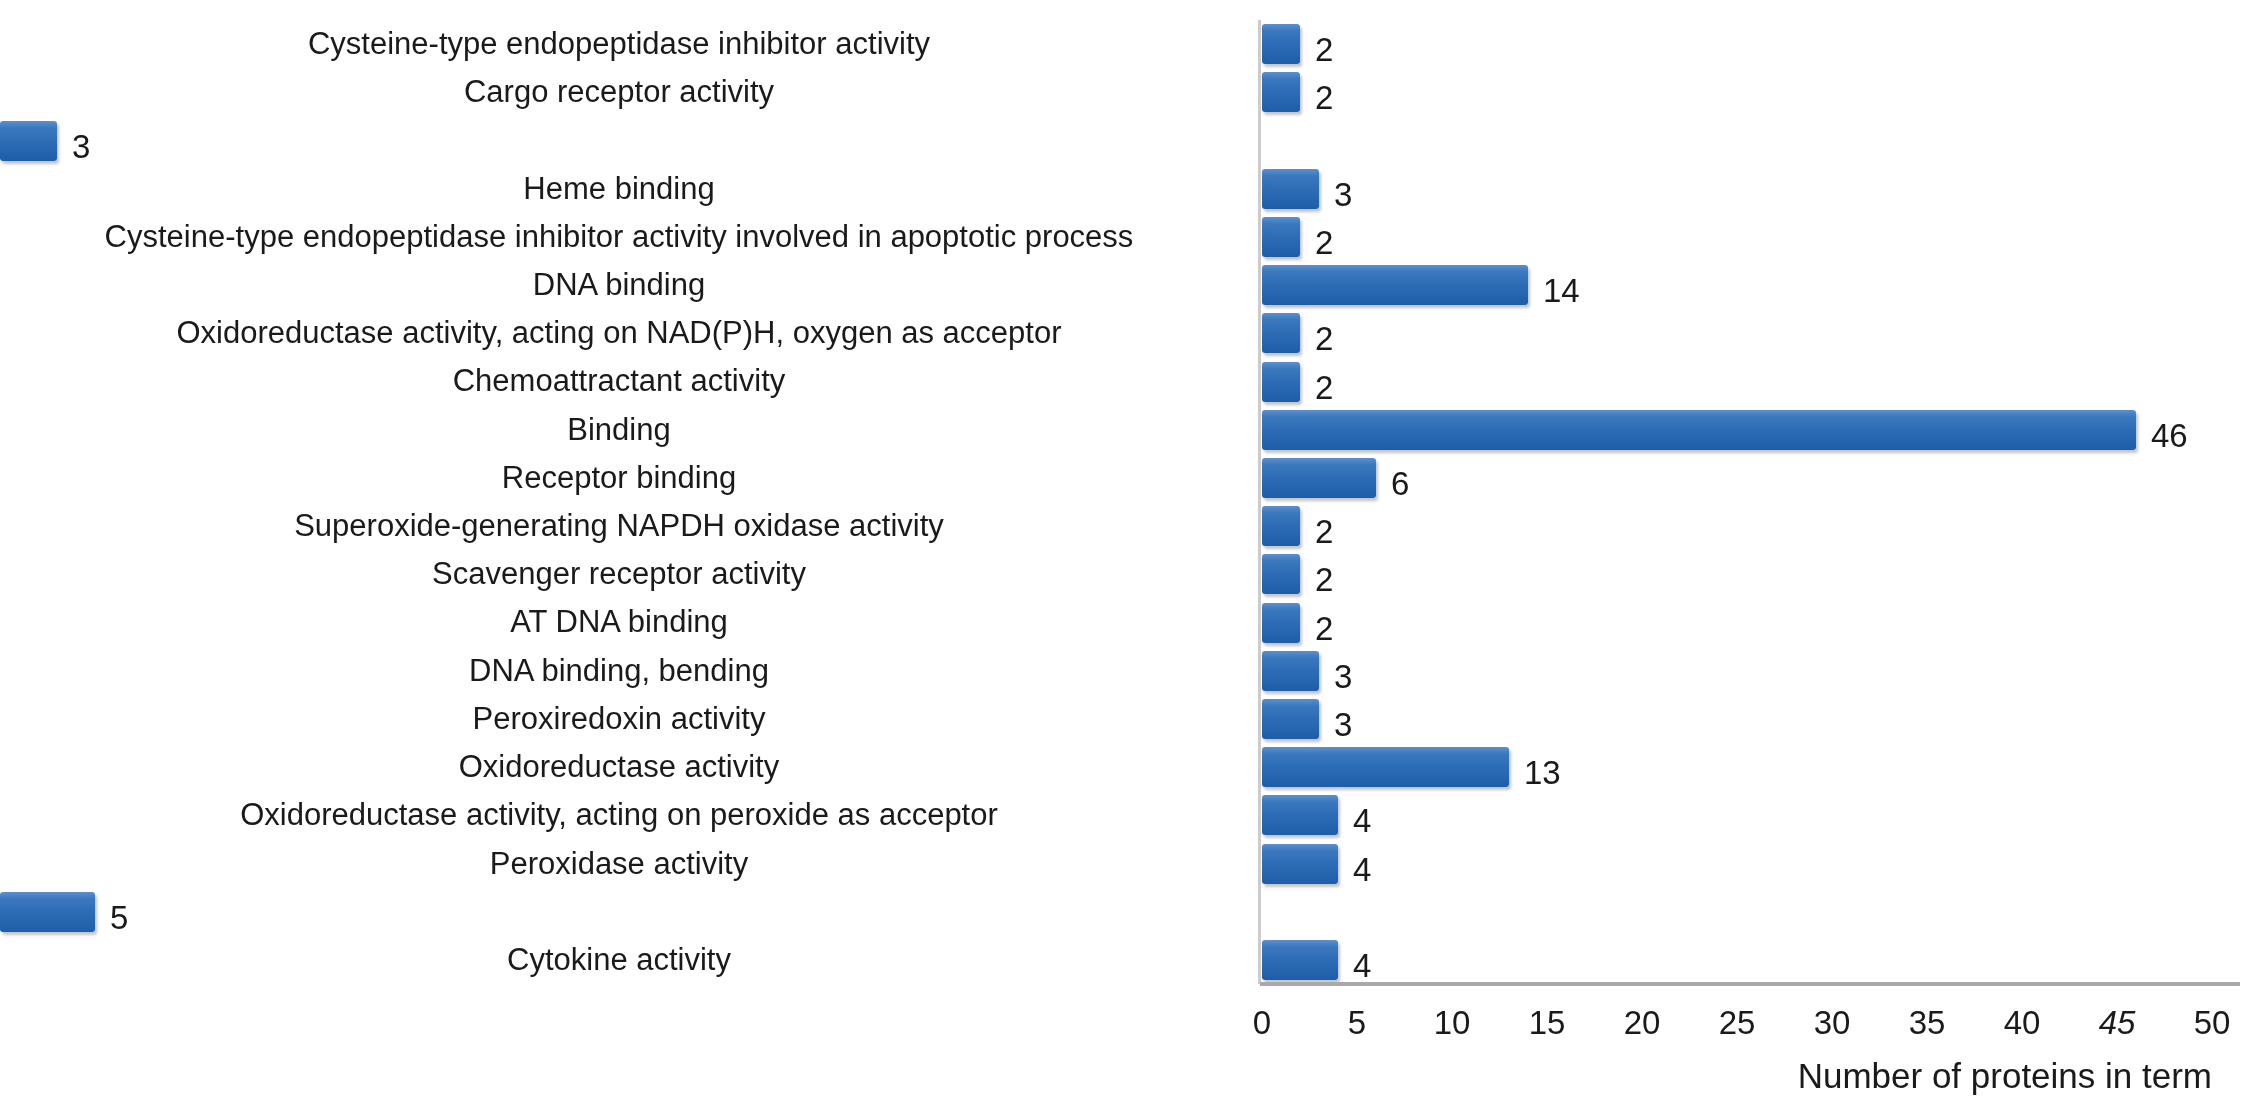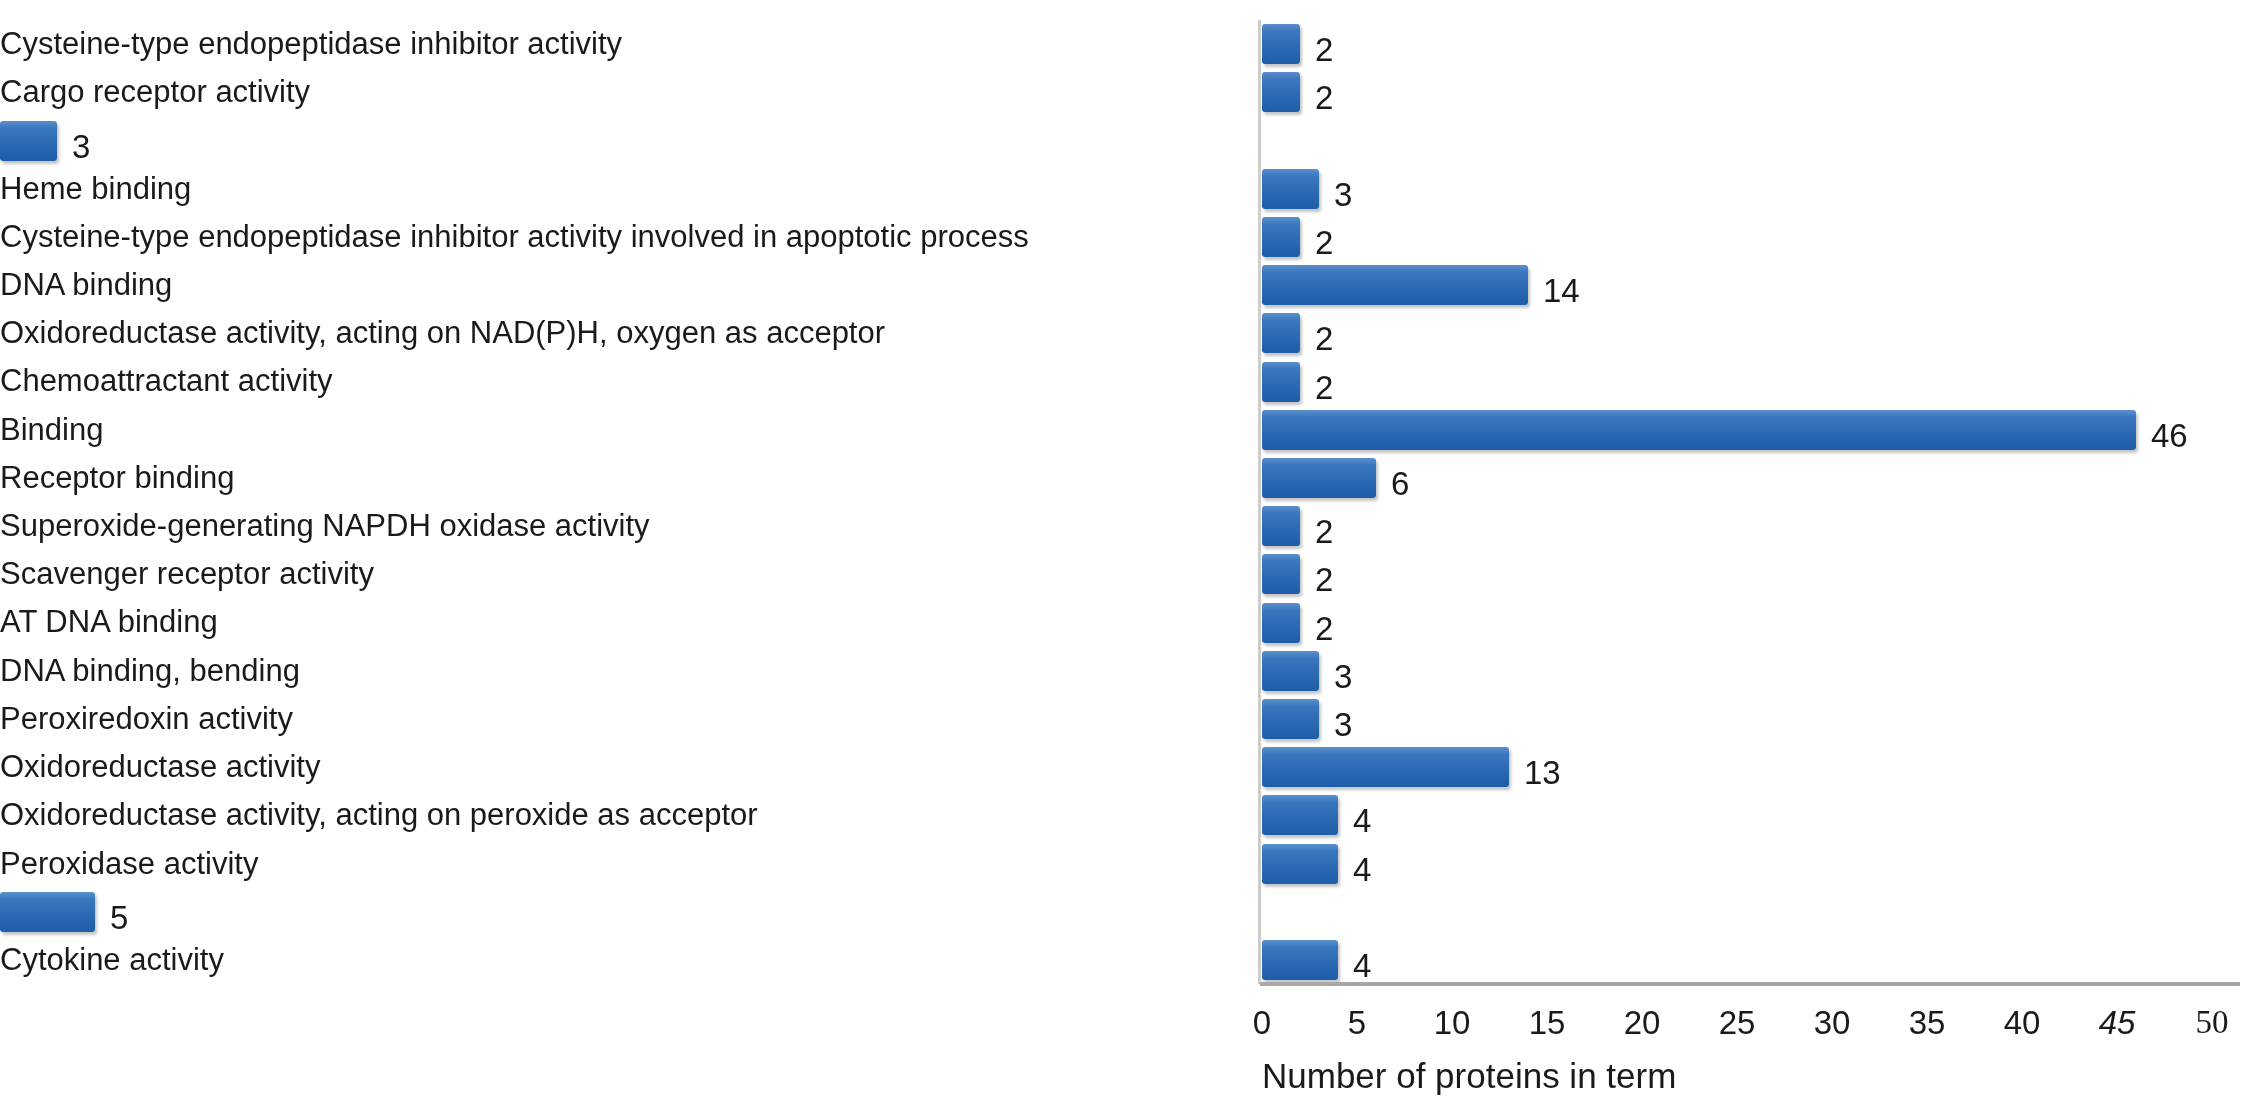--- a/index.html
+++ b/index.html
@@ -29,21 +29,21 @@
   }
   .row {
     flex: 1 1 0;
     display: flex;
     align-items: center;
   }
   .cat-label {
     box-sizing: border-box;
     width: 1262px;
     padding-right: 24px;
-    text-align: left;
+    text-align: center;
     font-size: 31px;
     line-height: 1.1;
     color: #1a1a1a;
     white-space: nowrap;
     flex: 0 0 auto;
   }
   .bar-area {
     position: relative;
     width: 950px;
     height: 100%;
@@ -93,21 +93,21 @@
     transform: translateX(-50%);
     font-size: 33px;
     color: #1a1a1a;
     white-space: nowrap;
   }
   .x-title {
     position: absolute;
     left: 1262px;
     top: 1056px;
     width: 950px;
-    text-align: left;
+    text-align: right;
     font-size: 35px;
     color: #1a1a1a;
     white-space: nowrap;
   }
 </style>
 </head>
 <body style="background: rgb(255, 255, 255);">
 
 <div class="figure">
   <div class="y-axis-line" style="background: rgb(204, 204, 204);"></div>
@@ -275,16 +275,16 @@
       <div class="tick" style="left: 0%;">0</div>
       <div class="tick" style="left: 10%;">5</div>
       <div class="tick" style="left: 20%;">10</div>
       <div class="tick" style="left: 30%;">15</div>
       <div class="tick" style="left: 40%;">20</div>
       <div class="tick" style="left: 50%;">25</div>
       <div class="tick" style="left: 60%;">30</div>
       <div class="tick" style="left: 70%; text-align: center;">35</div>
       <div class="tick" style="left: 80%;">40</div>
       <div class="tick" style="left: 90%; font-style: italic;">45</div>
-      <div class="tick" style="left: 100%; font-family: Liberation Serif, serif;">50</div>
+      <div class="tick" style="left: 100%;">50</div>
     </div>
   <div class="x-title">Number of proteins in term</div>
 </div>
 
 </body></html>

